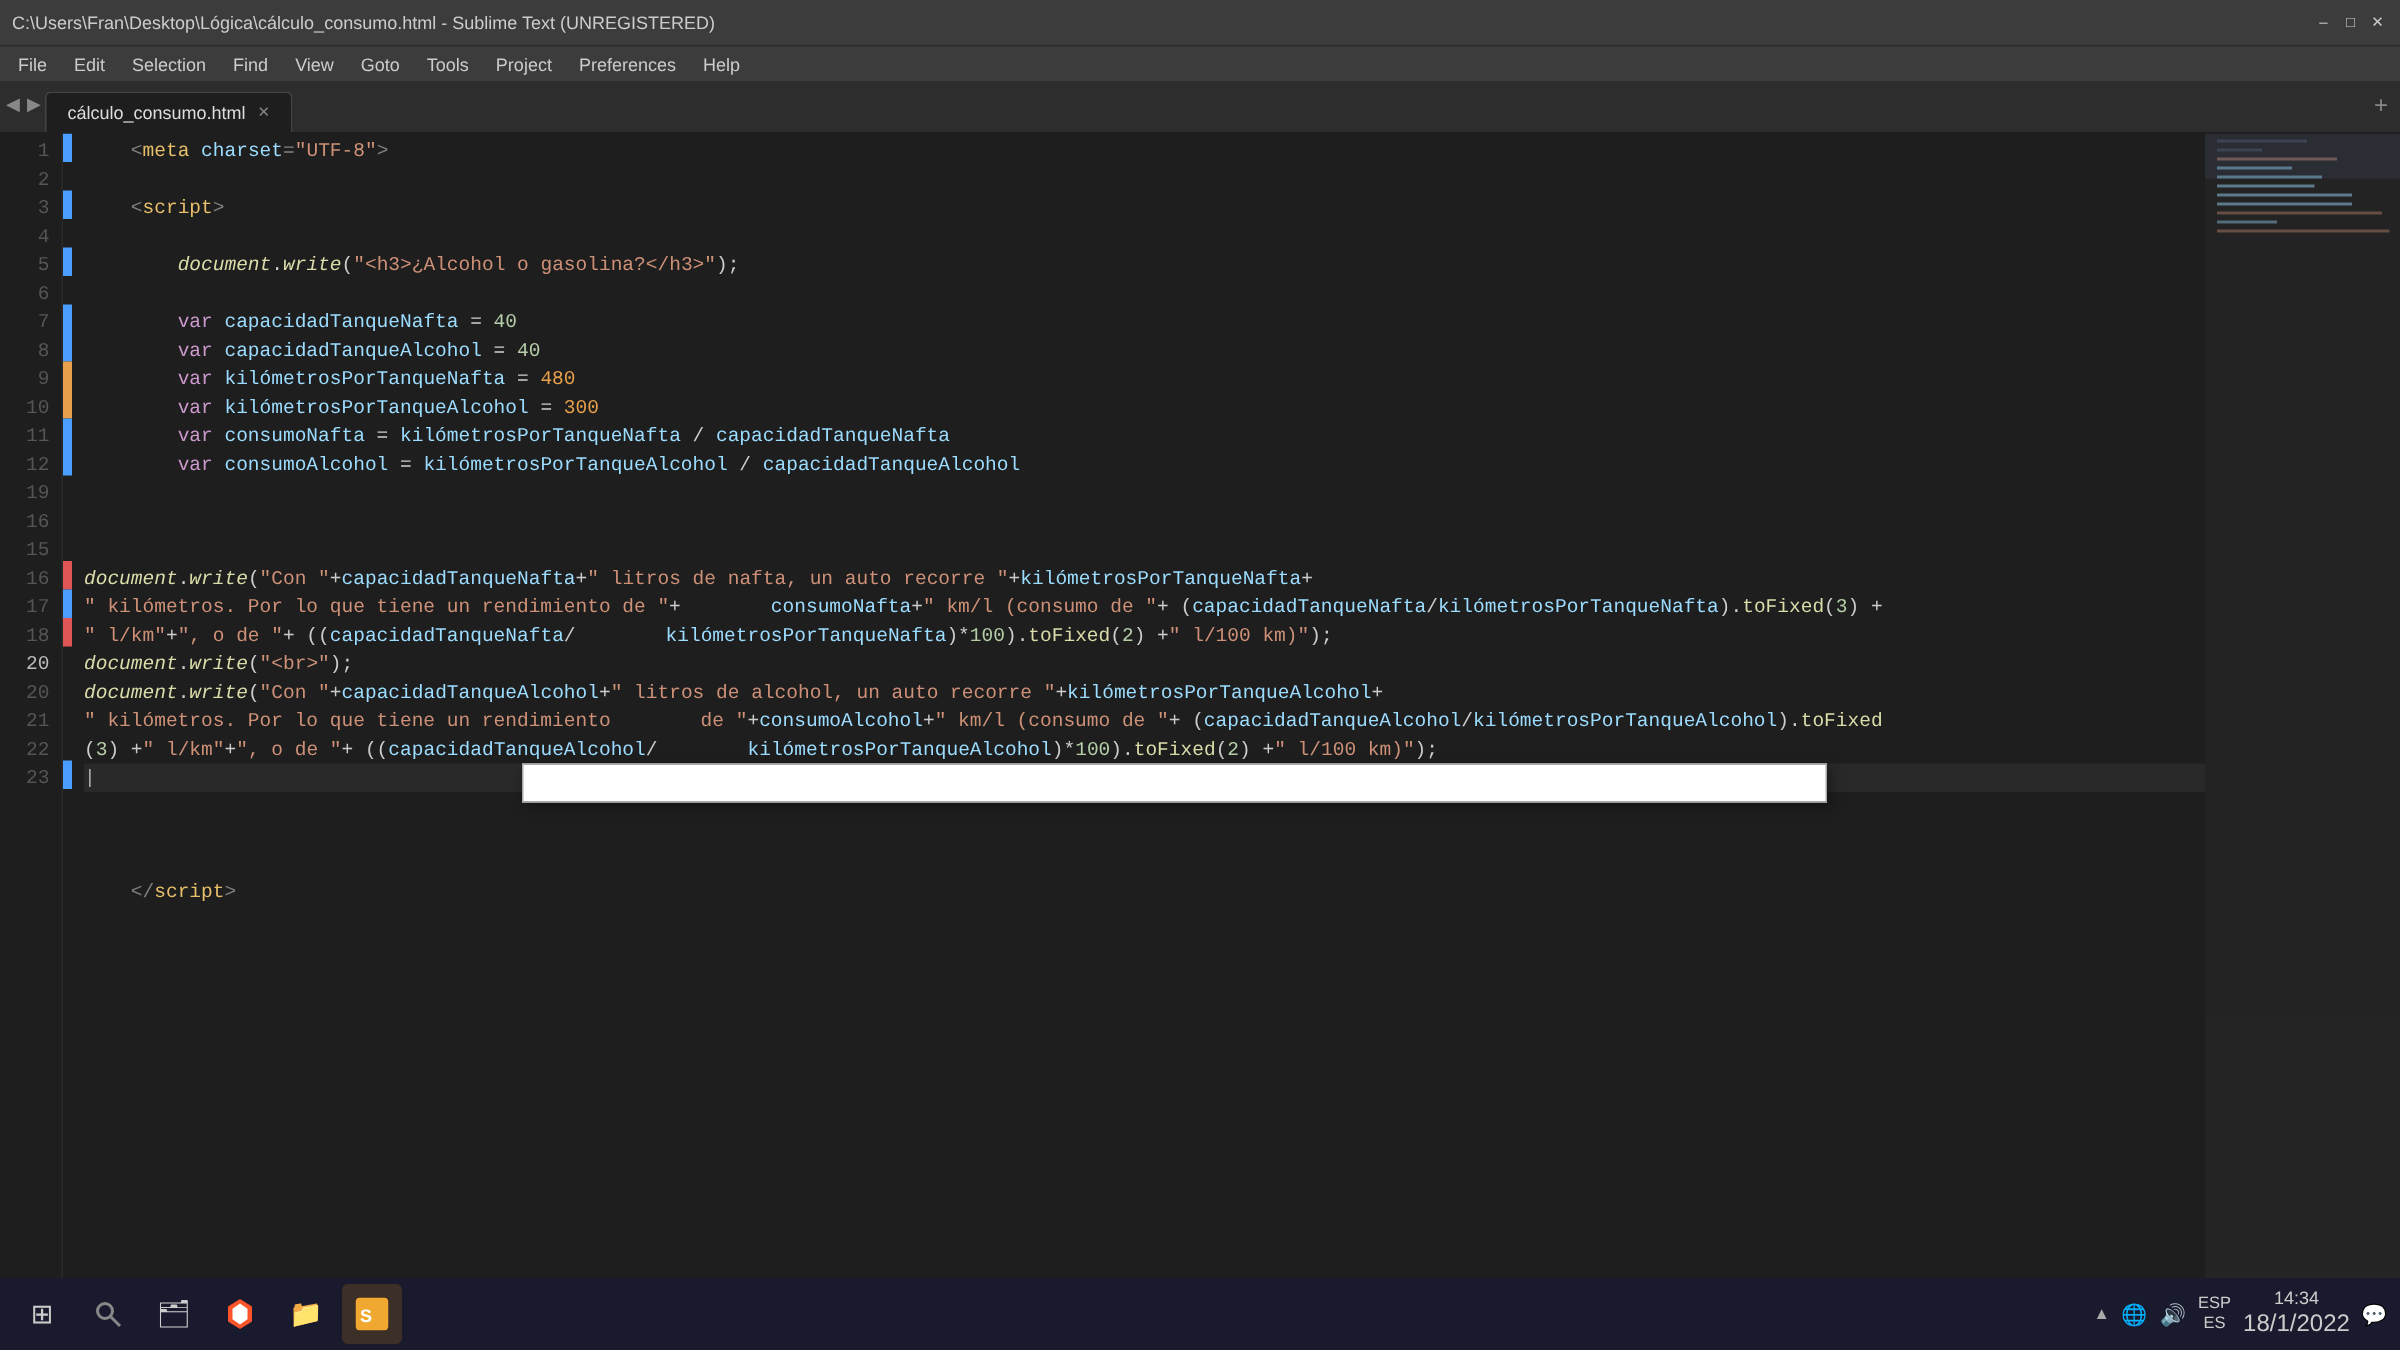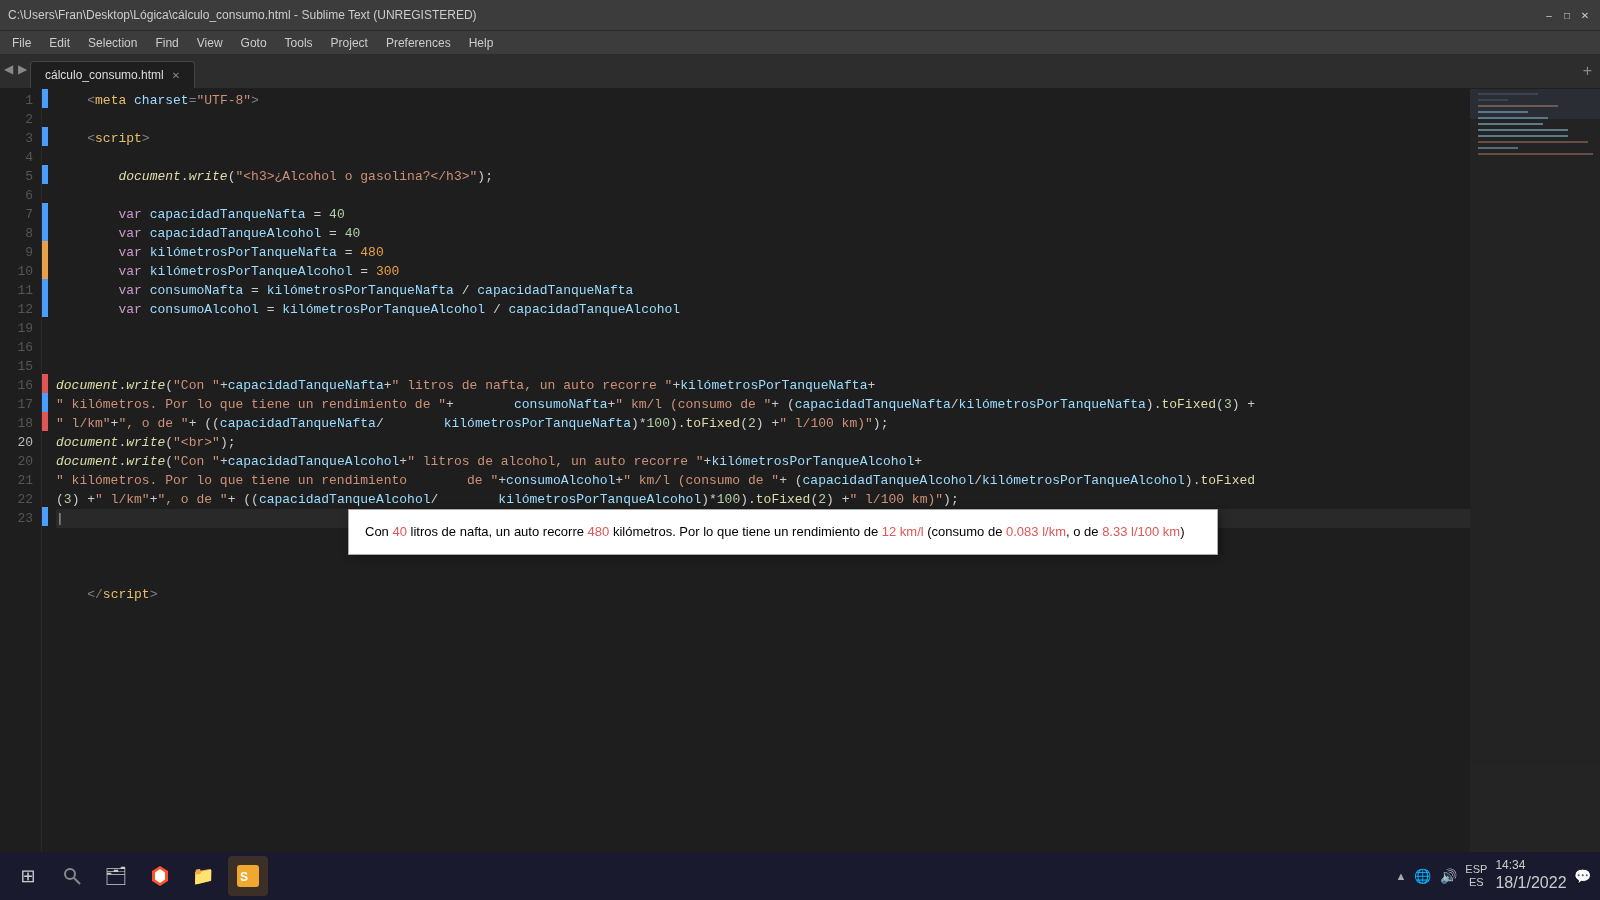--- a/index.html
+++ b/index.html
@@ -506,23 +506,20 @@
     <div class="code-line cursor-line" style="background: rgba(255,255,255,0.05);">
     </div>
     <div class="code-line"></div>
     <div class="code-line"></div>
     <div class="code-line"></div>
     <div class="code-line">
       <span style="color:#ccc">&nbsp;&nbsp;&nbsp;&nbsp;</span><span style="color:#808080">&lt;/</span><span style="color:#e8bf6a">script</span><span style="color:#808080">&gt;</span>
     </div>
 
     <div id="preview-popup">
-      <p class="preview-line">
-        Con <span class="preview-highlight">40</span> litros de nafta, un auto recorre <span class="preview-highlight">480</span> kilómetros. Por lo que tiene un rendimiento de <span class="preview-highlight">12 km/l</span> (consumo de <span class="preview-highlight">0.083 l/km</span>, o de <span class="preview-highlight">8.33 l/100 km</span>)
-      </p>
     </div>
 
   </div>
 
   <div id="minimap">
     <svg width="130" height="500">
 
       <rect x="0" y="0" width="130" height="500" fill="#252525"></rect>
 
       <rect x="8" y="4" width="60" height="2" fill="#4a5568" opacity="0.7"></rect>
@@ -574,19 +571,19 @@
       <rect width="22" height="22" rx="3" fill="#f0a830"></rect>
       <text x="3" y="16" font-size="12" fill="#fff" font-weight="bold">S</text>
     </svg>
   </div>
 
   <div id="taskbar-right">
     <span style="color:#aaa; font-size:11px;">▲</span>
     <span style="font-size:14px;">🌐</span>
     <span style="font-size:14px;">🔊</span>
     <span style="text-align:center; line-height:1.2; font-size:11px; color:#ccc;">ESP<br>ES</span>
-    <div style="text-align:left; line-height:1.3;">
+    <div style="text-align:center; line-height:1.3;">
       <div style="font-size:12px; color:#ccc;">14:34</div>
       <div style="font-size:16px; color:#ccc;">18/1/2022</div>
     </div>
     <span style="font-size:14px;">💬</span>
   </div>
 </div>
 
 </body></html>

